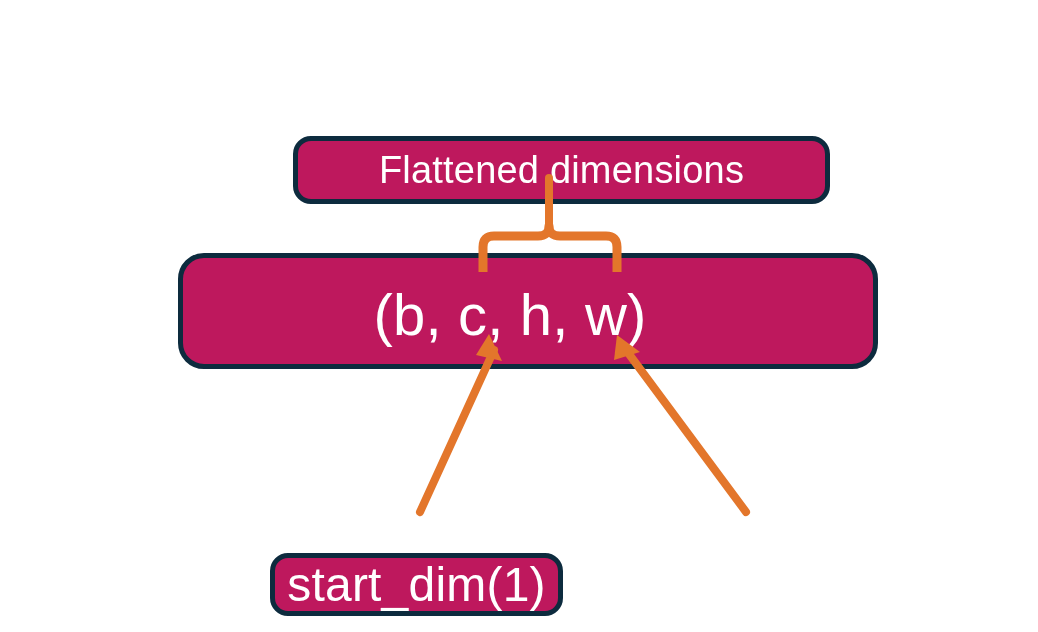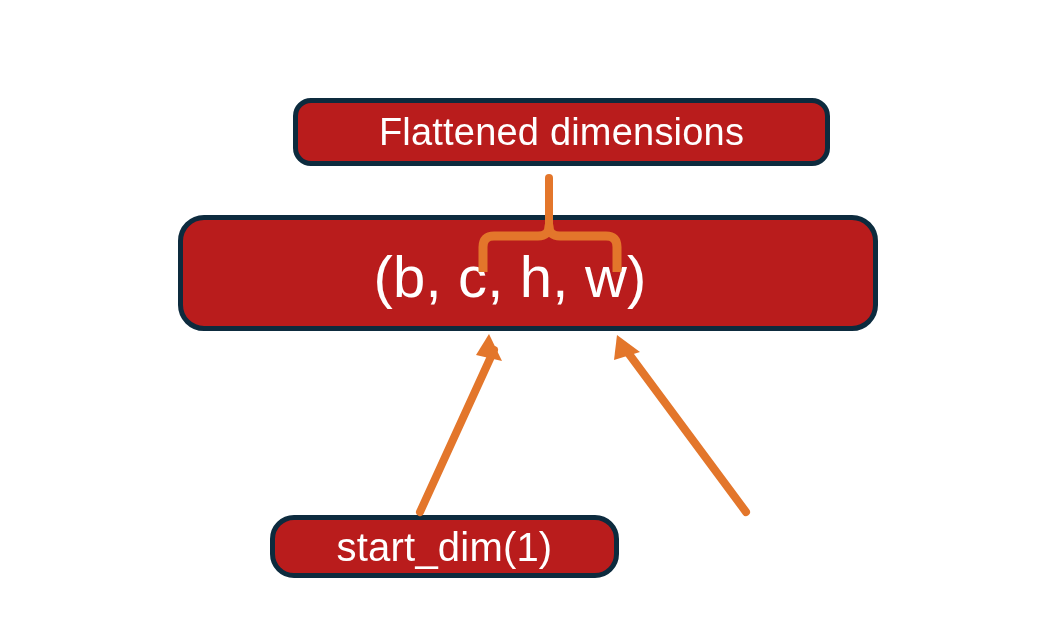--- a/index.html
+++ b/index.html
@@ -18,33 +18,34 @@
   #canvas {
     position: absolute;
     inset: 0;
     width: 1038px;
     height: 632px;
   }
 
   .node {
     position: absolute;
     box-sizing: border-box;
-    background: #b91c1c;
+    background: #be185d;
     border: 5px solid #0d2b3e;
     border-radius: 18px;
     display: flex;
     align-items: center;
     justify-content: center;
     color: #ffffff;
     font-family: "Liberation Sans", sans-serif;
     font-weight: 400;
     letter-spacing: 0.2px;
     line-height: 1;
     user-select: none;
     z-index: 3;
+    margin-top: 38px;
   }
 
   
   #node-flattened {
     left: 293px;
     top: 98px;
     width: 537px;
     height: 68px;
     font-size: 38px;
   }
@@ -61,24 +62,23 @@
   
   #node-shape .node-label {
     position: relative;
     left: -18px;
     top: 4px;
   }
 
   #node-start-dim {
     left: 270px;
     top: 515px;
-    width: 349px;
+    width: 293px;
     height: 63px;
-    font-size: 40px;
-    border-radius: 24px;
+    font-size: 48px;
   }
 
   #node-end-dim {
     left: 580px;
     top: 515px;
     width: 298px;
     height: 63px;
     font-size: 40px;
   }
 

